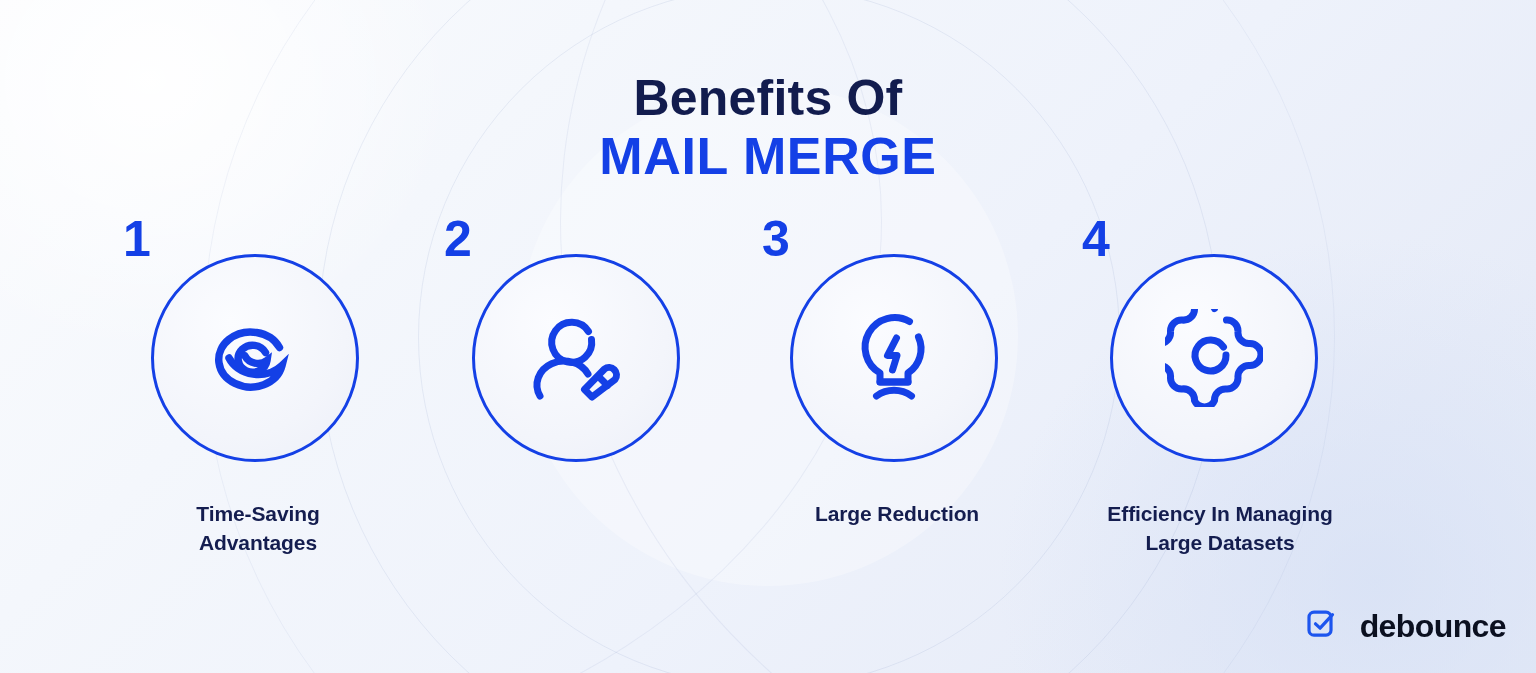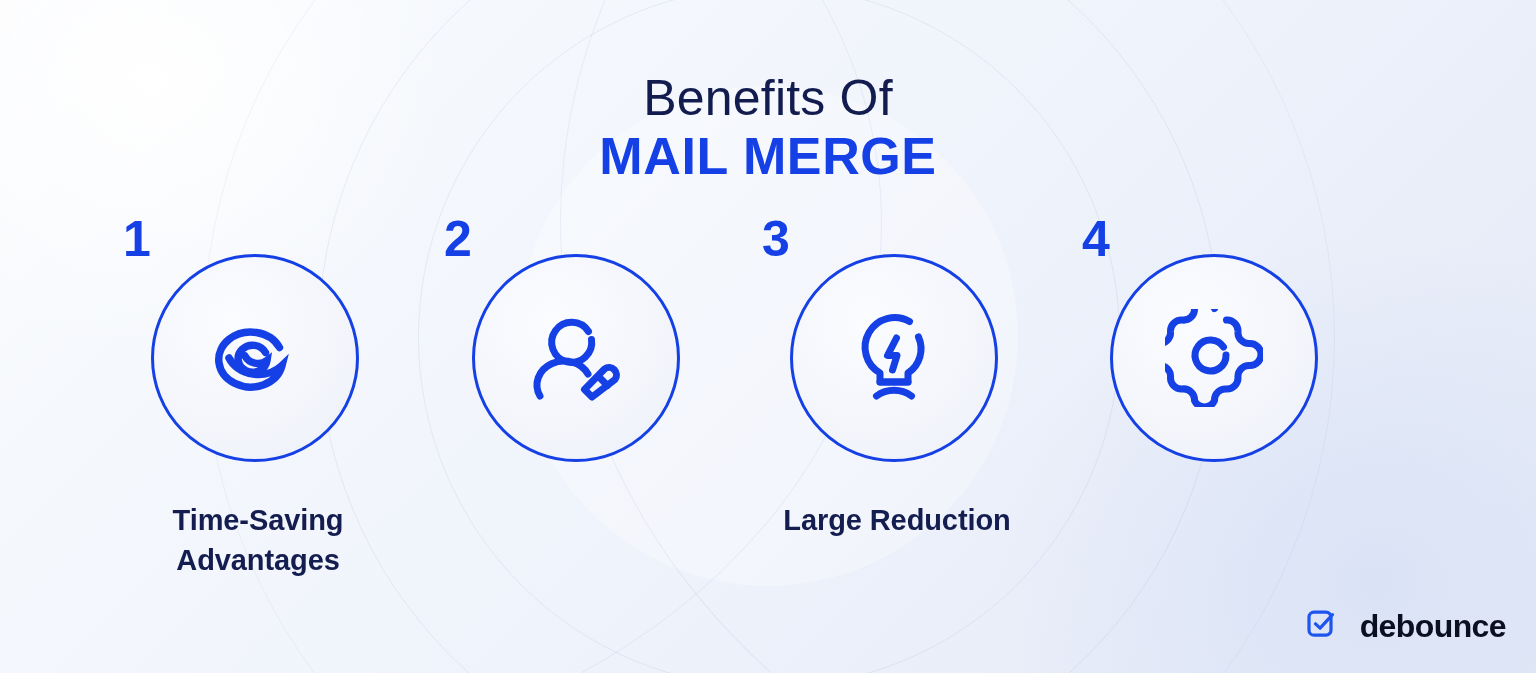--- a/index.html
+++ b/index.html
@@ -69,21 +69,21 @@
     position: absolute;
     top: 72px;
     left: 0;
     width: 1536px;
     text-align: center;
     z-index: 5;
   }
   .heading-line1 {
     display: block;
     font-size: 50px;
-    font-weight: normal;
+    font-weight: bold;
     letter-spacing: 0.2px;
     color: #121c4e;
     line-height: 1.06;
   }
   .heading-line2 {
     display: block;
     font-size: 52px;
     font-weight: bold;
     letter-spacing: 0.6px;
     color: #1440e6;
@@ -130,21 +130,21 @@
     color: #1440e6;
     line-height: 1;
     z-index: 2;
   }
   .card-icon svg {
     display: block;
   }
   .card-label {
     margin-top: 50px;
     text-align: center;
-    font-size: 29px;
+    font-size: 21px;
     font-weight: bold;
     color: #141d4f;
     line-height: 1.38;
     letter-spacing: -0.1px;
     white-space: pre-line;
   }
 
   
   .card-1 { left: 118px;  width: 280px; }
   .card-2 { left: 418px;  width: 320px; }
@@ -257,20 +257,22 @@
                        a11 11 0 0 0 -12 11.5 a11 11 0 0 1 -20 0
                        a11 11 0 0 0 -12.5 -11.5 a11 11 0 0 1 -11.5 -11.5
                        a11 11 0 0 0 -12 -12 a11 11 0 0 1 0 -22
                        a11 11 0 0 0 12 -12 a11 11 0 0 1 11.5 -11.5
                        a11 11 0 0 0 12.5 -11.5 a11 11 0 0 1 20 0"></path>
               <path d="M58.5 38 A15.5 15.5 0 1 0 61 46 "></path>
             </svg>
           </span>
         </div>
       </div>
+      <div class="card-label">Efficiency In Managing
+Large Datasets</div>
     </div>
 
   </div>
 
   <div class="brand">
     <span class="brand-mark">
       <svg width="33" height="33" viewBox="0 0 33 33" fill="none">
         <path d="M9 4.2 h12 a5 5 0 0 1 5 5 v13 a5 5 0 0 1 -5 5 h-12 a5 5 0 0 1 -5 -5 v-13 a5 5 0 0 1 5 -5" stroke="#1d55ee" stroke-width="3.2" stroke-linecap="round"></path>
         <path d="M10.5 15.8 l4.6 4.4 L27.5 6.6" stroke="#1d55ee" stroke-width="3.2" stroke-linecap="round" stroke-linejoin="round"></path>
       </svg>

